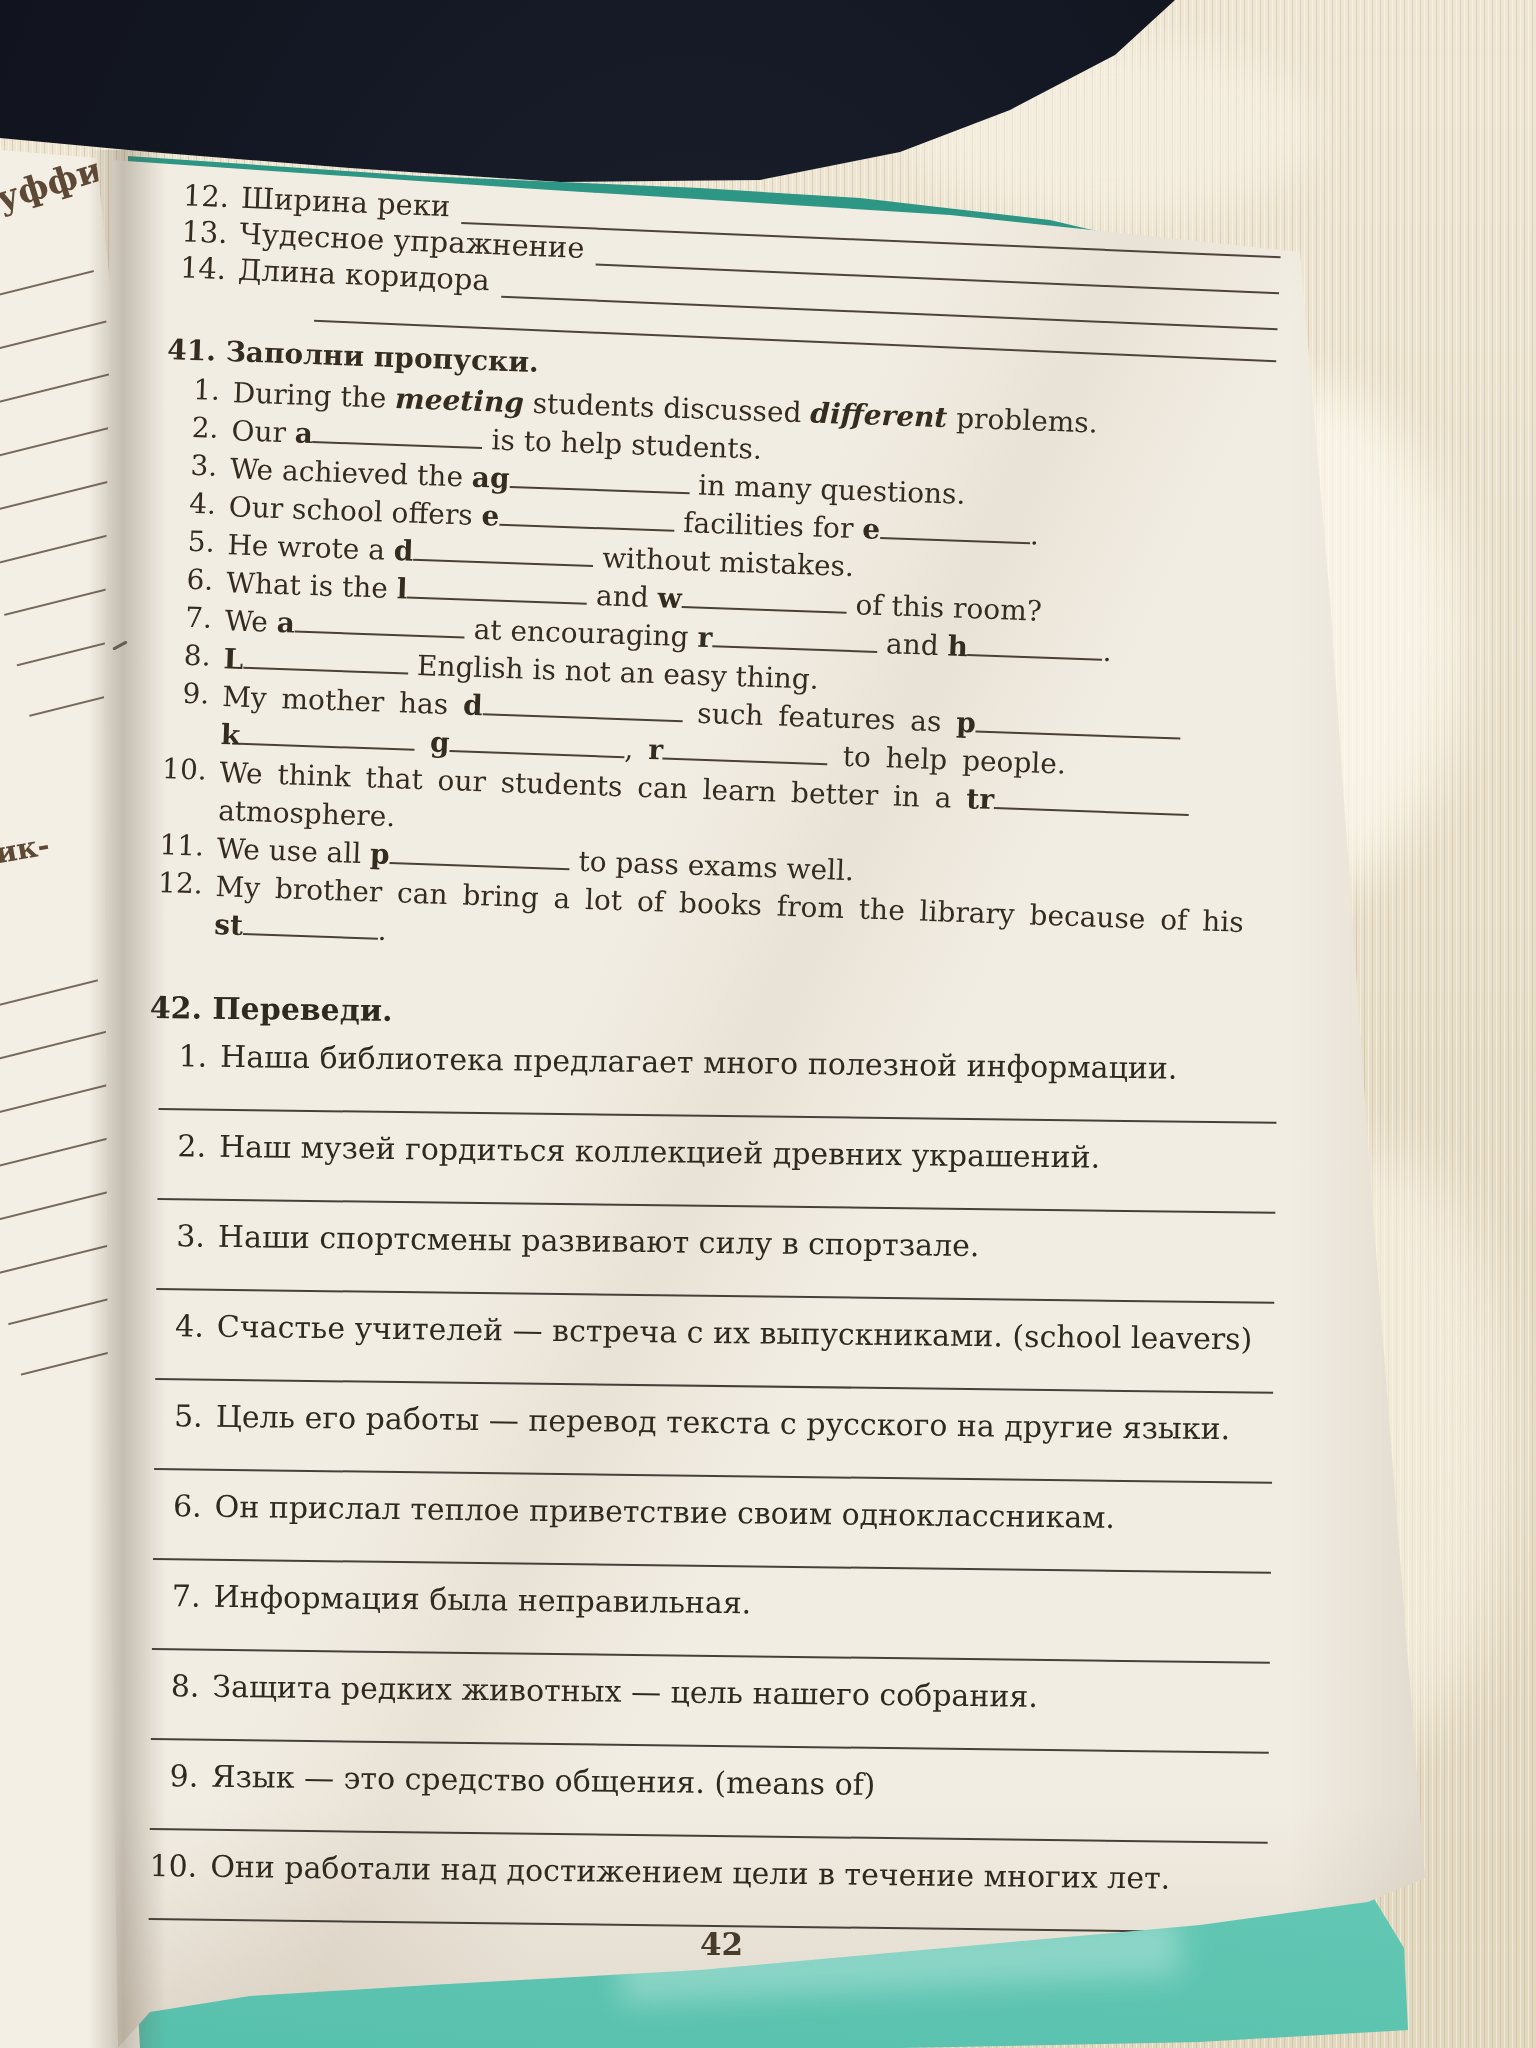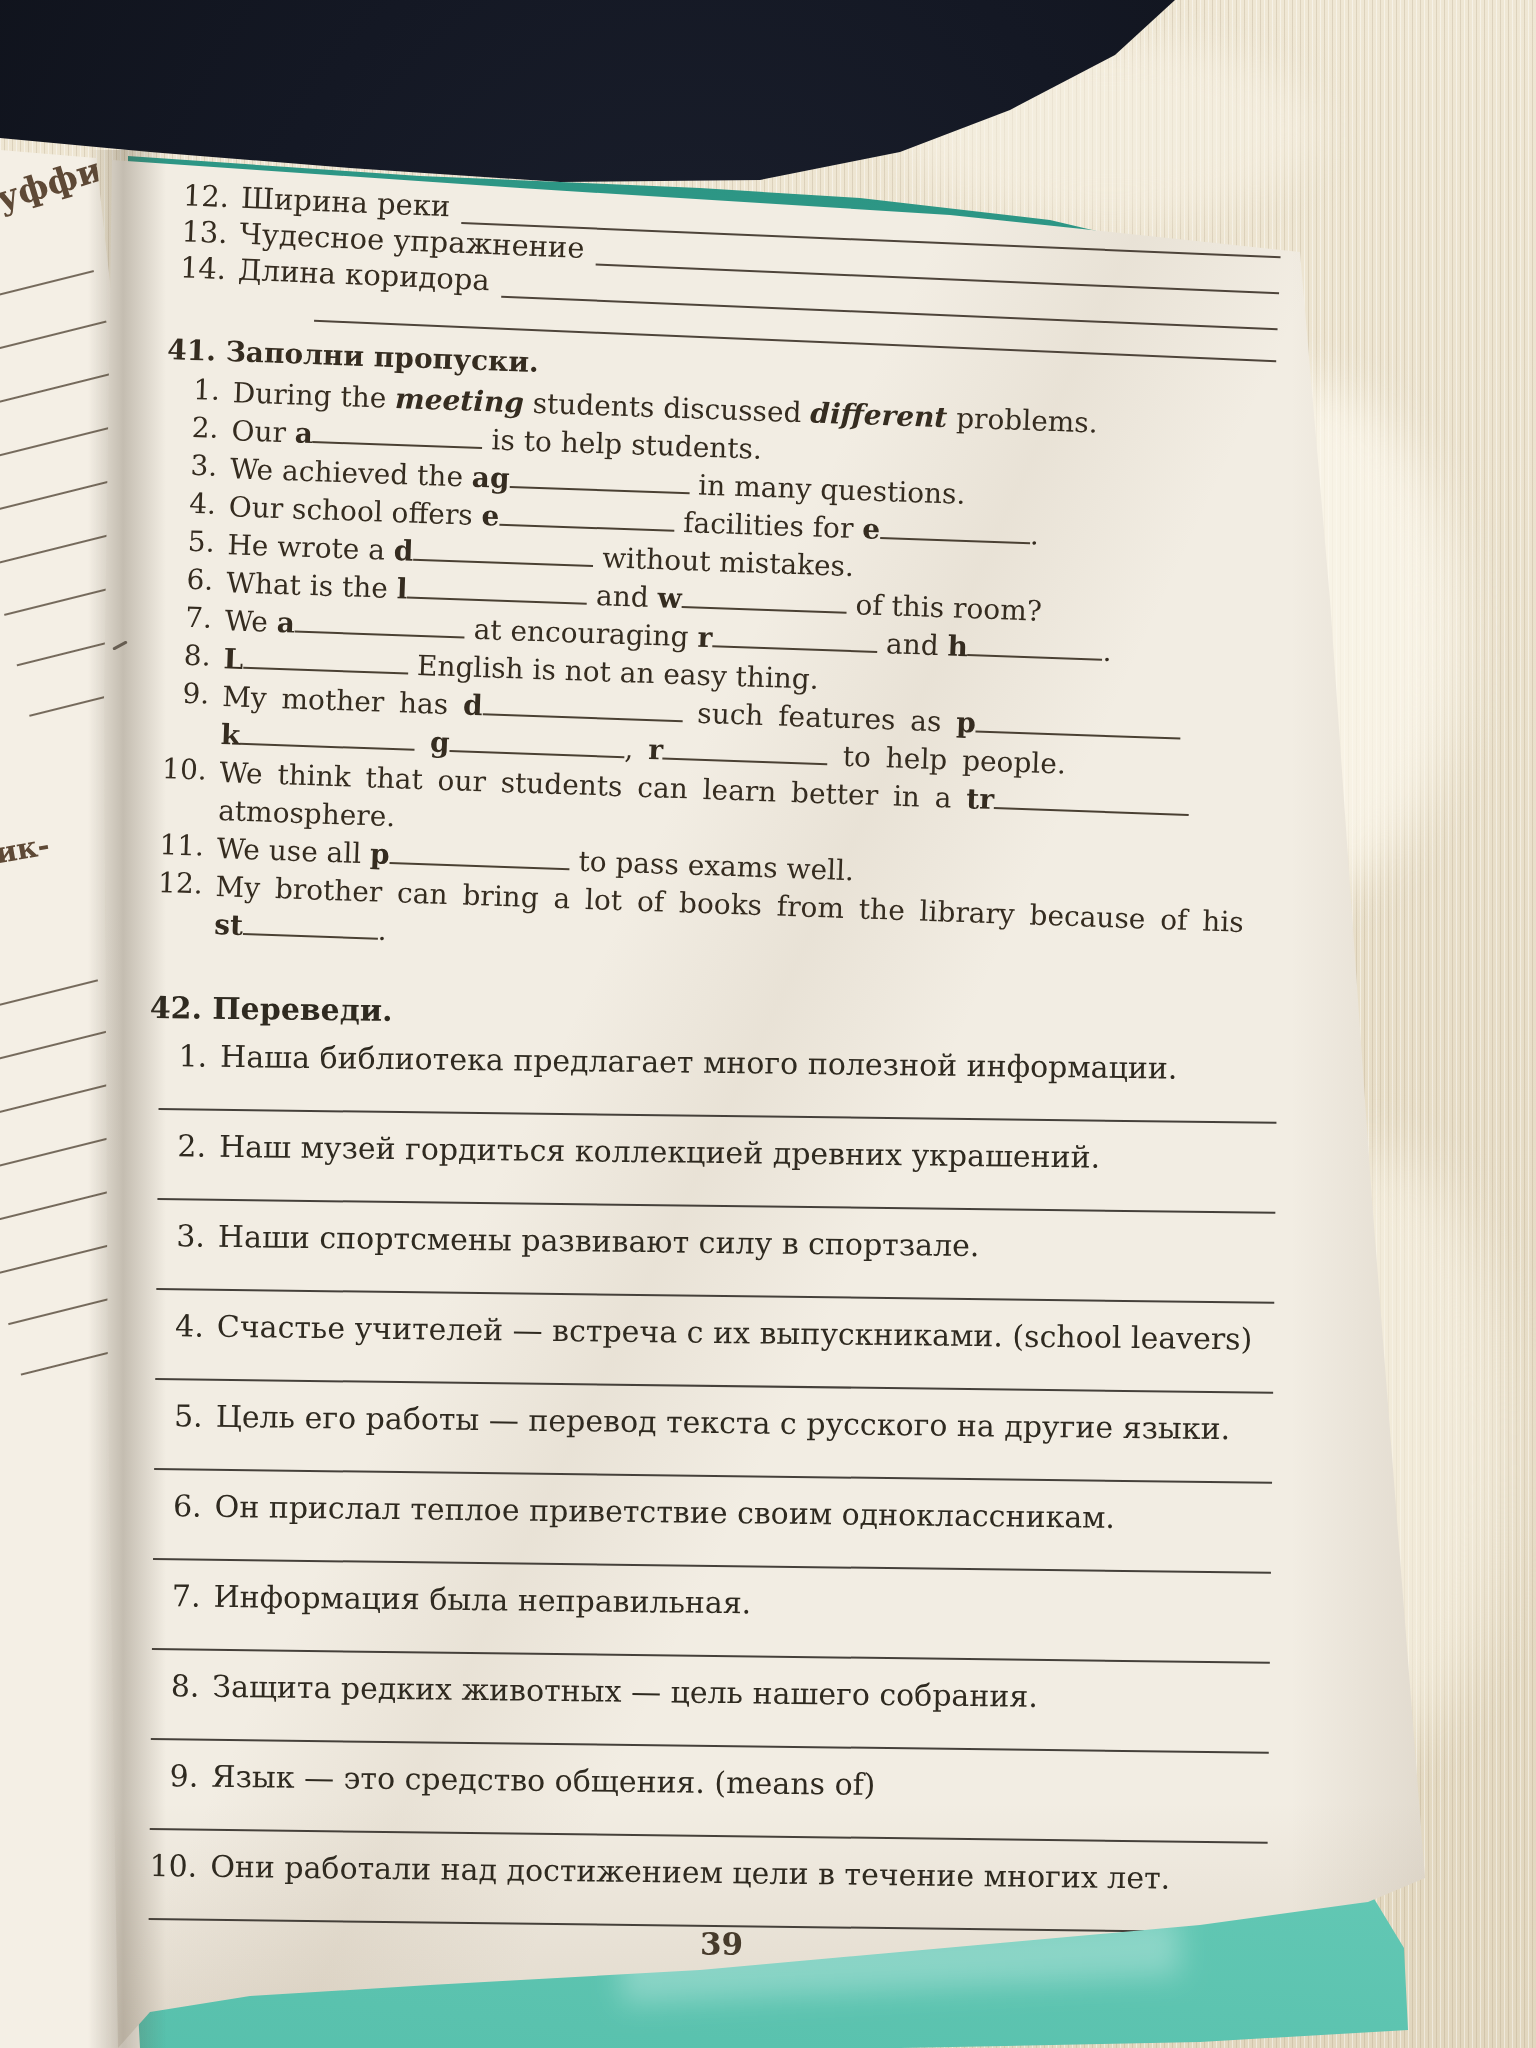--- a/index.html
+++ b/index.html
@@ -293,16 +293,16 @@
           </div>
           <div class="ans-line"></div>
           <div class="item42">
             <span class="num">10.</span>
             <span class="txt">Они работали над достижением цели в течение многих лет.</span>
           </div>
           <div class="ans-line"></div>
         </div>
     </section>
 
-    <div class="page-number">39</div>
+    <div class="page-number">42</div>
     <div class="pencil-mark"></div>
   </div>
 </div>
 
 </body></html>

